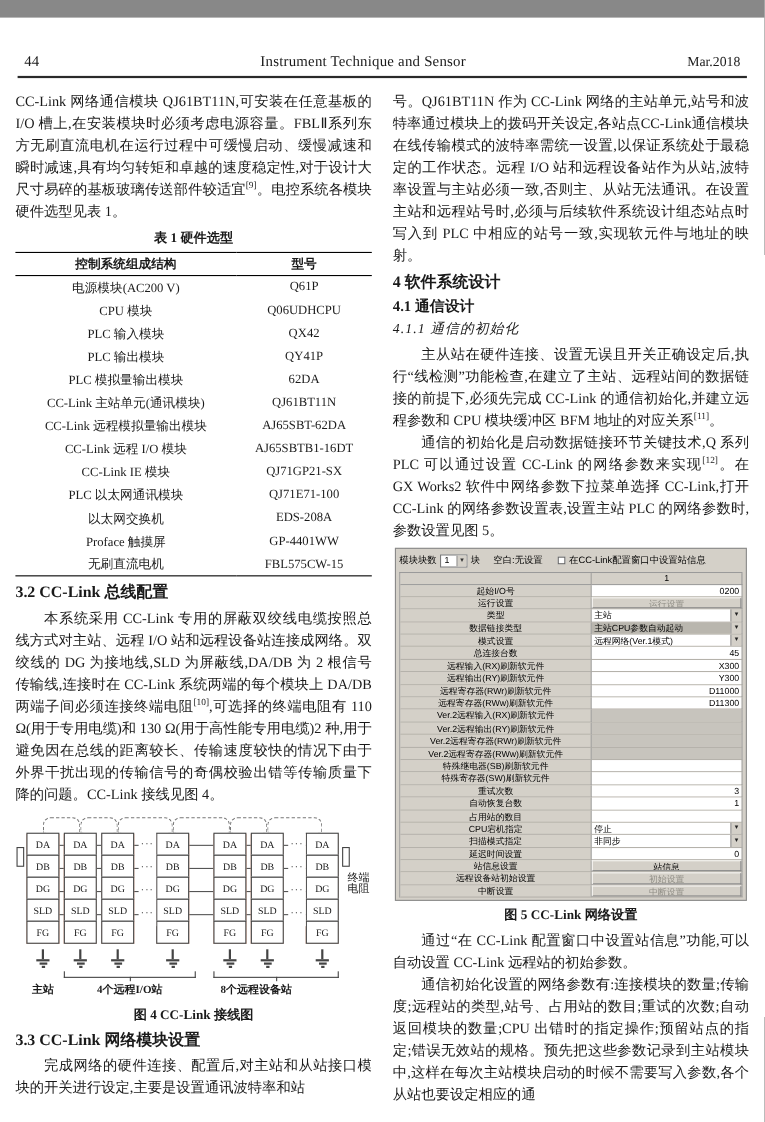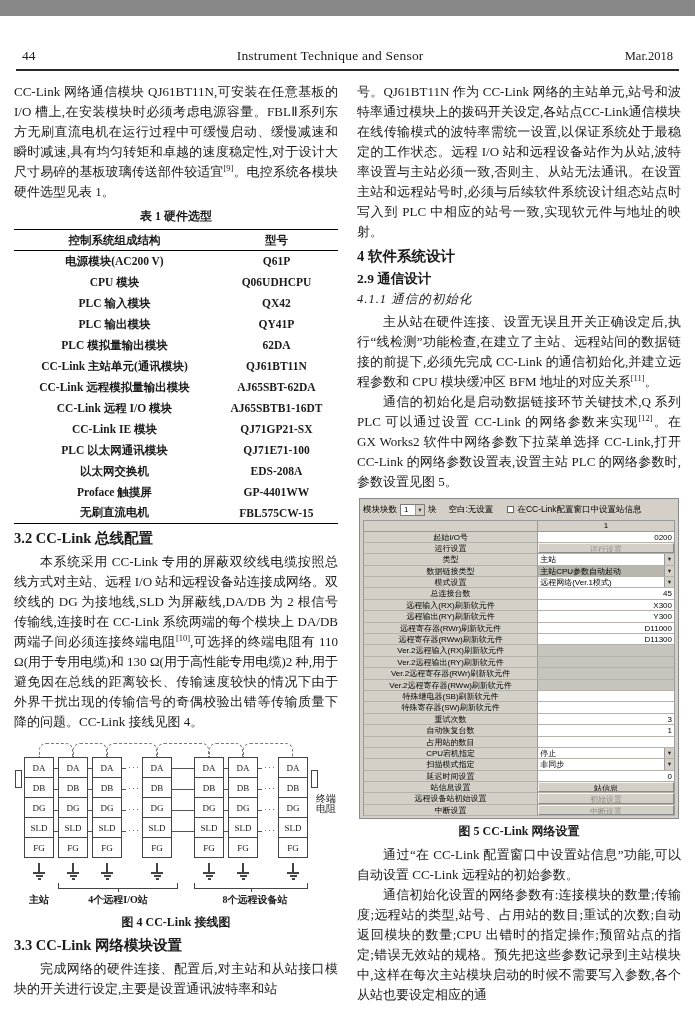--- a/index.html
+++ b/index.html
@@ -30,21 +30,21 @@
   p.indent { text-indent: 2em; }
   p.body sup { font-size: 8.5px; line-height: 0; }
   h2.sec { font-size: 14.5px; font-weight: bold; margin: 5px 0 4px; }
   h3.sec { font-size: 13.5px; font-weight: bold; margin: 4px 0 3px; }
   h4.sec { font-size: 12.5px; font-style: italic; font-weight: normal; margin: 3px 0 4px; letter-spacing: 1px;}
   
   .tbl-caption { text-align: center; font-weight: bold; font-size: 12px; margin: 6px 0 4px; }
   table.hw { width: 100%; border-collapse: collapse; font-size: 11.5px;
              border-top: 1.6px solid #000; border-bottom: 1.6px solid #000; }
   table.hw th { font-weight: bold; border-bottom: 1px solid #000; }
-  table.hw th, table.hw td { text-align: center; height: 21px; padding: 0 2px; font-weight: bold;}
+  table.hw th, table.hw td { text-align: center; height: 21px; padding: 0 2px; font-weight: normal;}
   table.hw th { font-weight: bold; }
   table.hw td.model, table.hw th.model { width: 38%; font-family: "Liberation Serif", serif; }
   
   .fig4 { position: relative; width: 324px; height: 170px; margin: 8px 0 0 0; font-family:"Liberation Serif",serif; }
   .f4-line { position: absolute; height: 1px; background: #555; }
   .f4-arc { position: absolute; border: 1px dashed #777; border-bottom: none;
             border-radius: 7px 7px 0 0; }
   .f4-mod { position: absolute; width: 30px; background: #c2410c; z-index: 3; }
   .f4-term { width: 30px; height: 21px; border: 1px solid #444; margin-top: -1px;
              background: #fff; font-size: 9px; line-height: 20px; text-align: center; }
@@ -294,33 +294,33 @@
         <div class="f4-res" style="left: 297px; top: 30px;"></div>
         <div class="f4-reslabel" style="left: 302px; top: 54px;">终端<br>电阻</div>
         <div class="f4-brace" style="left: 44px; top: 143px; width: 120px;">
           <i></i>
         </div>
         <div class="f4-brace" style="left: 180px; top: 143px; width: 114px;">
           <i></i>
         </div>
         <div class="f4-glabel" style="left: 4px; top: 153px; width: 42px;">主站</div>
         <div class="f4-glabel" style="left: 44px; top: 153px; width: 120px;">4个远程I/O站</div>
-        <div class="f4-glabel" style="left: 184px; top: 153px; width: 114px;">8个远程设备站</div>
+        <div class="f4-glabel" style="left: 162px; top: 153px; width: 114px;">8个远程设备站</div>
       </div>
     <div class="fig-caption">图 4  CC-Link 接线图</div>
 
     <h2 class="sec">3.3  CC-Link 网络模块设置</h2>
     <p class="body indent">完成网络的硬件连接、配置后,对主站和从站接口模块的开关进行设定,主要是设置通讯波特率和站</p>
   </div>
 
   <div class="col col-right">
     <p class="body">号。QJ61BT11N 作为 CC-Link 网络的主站单元,站号和波特率通过模块上的拨码开关设定,各站点CC-Link通信模块在线传输模式的波特率需统一设置,以保证系统处于最稳定的工作状态。远程 I/O 站和远程设备站作为从站,波特率设置与主站必须一致,否则主、从站无法通讯。在设置主站和远程站号时,必须与后续软件系统设计组态站点时写入到 PLC 中相应的站号一致,实现软元件与地址的映射。</p>
 
     <h2 class="sec">4  软件系统设计</h2>
-    <h3 class="sec">2.9  通信设计</h3>
+    <h3 class="sec">4.1  通信设计</h3>
     <h4 class="sec">4.1.1  通信的初始化</h4>
 
     <p class="body indent">主从站在硬件连接、设置无误且开关正确设定后,执行“线检测”功能检查,在建立了主站、远程站间的数据链接的前提下,必须先完成 CC-Link 的通信初始化,并建立远程参数和 CPU 模块缓冲区 BFM 地址的对应关系<sup>[11]</sup>。</p>
     <p class="body indent">通信的初始化是启动数据链接环节关键技术,Q 系列 PLC 可以通过设置 CC-Link 的网络参数来实现<sup>[12]</sup>。在 GX Works2 软件中网络参数下拉菜单选择 CC-Link,打开 CC-Link 的网络参数设置表,设置主站 PLC 的网络参数时,参数设置见图 5。</p>
 
     <div class="dlg">
       <div class="dlg-toolbar">
         <span>模块块数</span>
         <span class="dlg-sel">
           <span class="v">1</span>

